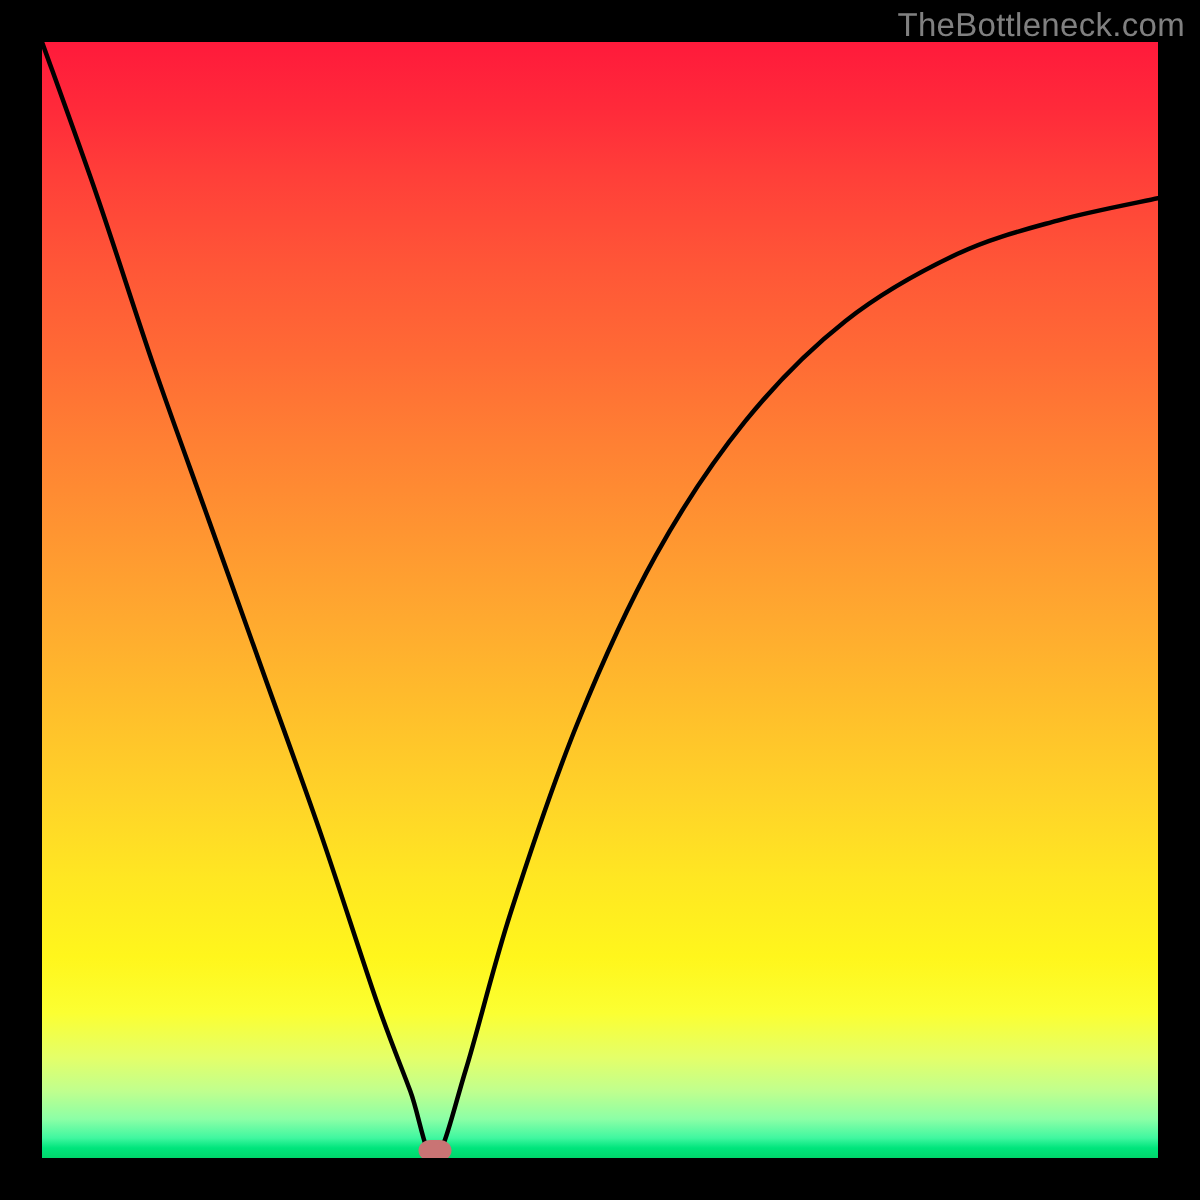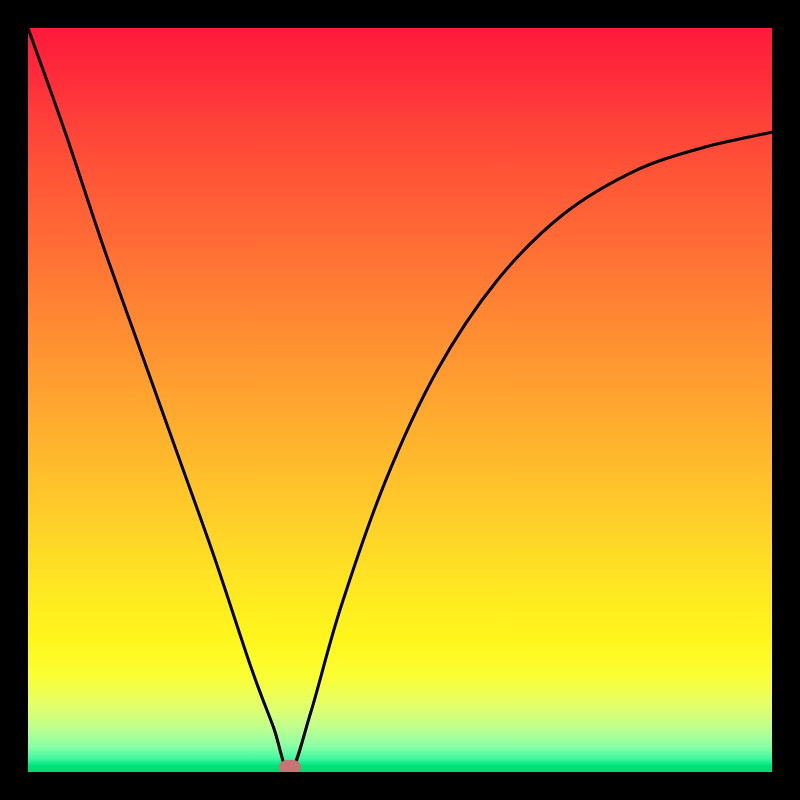--- a/index.html
+++ b/index.html
@@ -74,20 +74,21 @@
     border-radius: 8px / 7px;
     background: #c97474;
     transform: translate(-50%, -50%);
     z-index: 30;
   }
 </style>
 </head>
 <body>
 
 <div class="frame">
+  <div class="watermark">TheBottleneck.com</div>
 
   <div class="plot-area">
     <div class="gradient"></div>
 
     <svg class="curve" viewBox="0 0 744 744" preserveAspectRatio="none">
       <path id="curve-path" d="M 0 0 C 5.952000000000001 16.665599999999994, 25.296 69.63839999999996, 37.2 104.15999999999997 C 49.104000000000006 138.68159999999997, 62.49600000000001 181.23839999999998, 74.4 215.76 C 86.304 250.2816, 99.696 286.5888, 111.6 319.92 C 123.50399999999999 353.25120000000004, 136.89600000000002 390.74879999999996, 148.8 424.08 C 160.704 457.4112, 174.096 493.7184, 186 528.24 C 197.904 562.7616, 213.6768 612.4608000000001, 223.2 639.84 C 232.7232 667.2192, 239.32992000000002 682.6944, 245.52 699.36 C 251.71008 716.0256, 255.93599999999998 746.3808, 261.888 744 C 267.84 741.6192, 274.62528000000003 710.6688, 282.72 684.48 C 290.81472 658.2912, 300.57599999999996 617.2224, 312.47999999999996 580.3199999999999 C 324.38399999999996 543.4175999999999, 341.6448 491.9328, 357.12 453.84 C 372.59520000000003 415.74719999999996, 391.34400000000005 374.38079999999997, 409.20000000000005 342.23999999999995 C 427.05600000000004 310.09919999999994, 448.48320000000007 277.9584, 468.72 252.95999999999998 C 488.9568 227.96159999999998, 513.0623999999999 203.856, 535.68 186 C 558.2976 168.144, 587.4623999999999 152.0736, 610.0799999999999 141.36 C 632.6976 130.64640000000003, 655.6128000000001 124.99200000000009, 677.0400000000001 119.04000000000008 C 698.4672 113.08800000000006, 733.2864 106.54079999999999, 744 104.15999999999997" fill="none" stroke="#000000" stroke-width="3" stroke-linejoin="round" stroke-linecap="round"></path>
     </svg>
 
     <div class="dot" id="marker-dot" style="left: 261.888px; top: 738.792px; background: rgb(201, 116, 116);"></div>
   </div>

